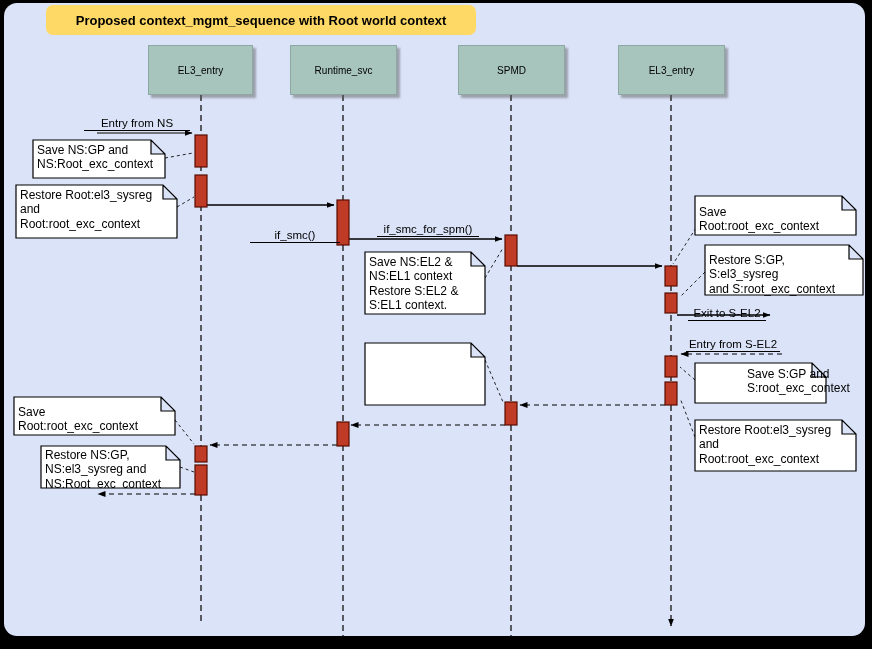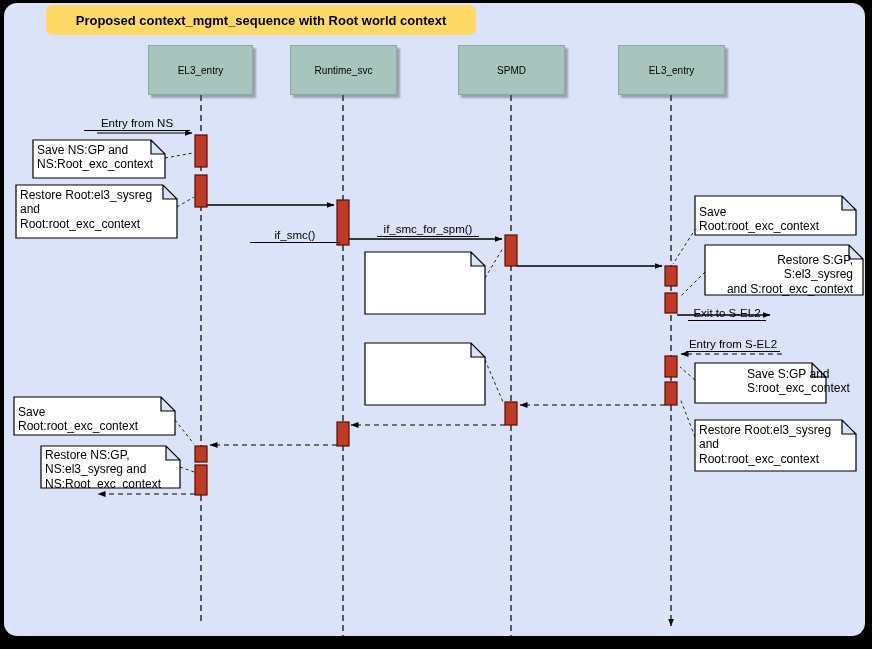--- a/index.html
+++ b/index.html
@@ -115,22 +115,26 @@
   <div class="mlabel" style="left:246px;top:186px;width:86px;margin-top:40px;">if_smc()</div>
   <div class="mlabel" style="left:373px;top:220px;width:98px;">if_smc_for_spm()</div>
   <div class="mlabel" style="left:684px;top:304px;width:74px;">Exit to S-EL2</div>
   <div class="mlabel" style="left:682px;top:335px;width:90px;">Entry from S-EL2</div>
 
   <div class="ntext" style="left:30px;top:138px;width:126px;height:38px;">Save NS:GP and
 NS:Root_exc_context</div>
   <div class="ntext" style="left:13px;top:183px;width:150px;height:53px;">Restore Root:el3_sysreg
 and
 Root:root_exc_context</div>
+  <div class="ntext" style="left:362px;top:250px;width:112px;height:62px;">Save NS:EL2 &amp;
+NS:EL1 context
+Restore S:EL2 &amp;
+S:EL1 context.</div>
   <div class="ntext" style="left:692px;top:200px;width:152px;height:30px;">Save Root:root_exc_context</div>
-  <div class="ntext" style="left:702px;top:248px;width:150px;height:48px;text-align:right;">Restore S:GP, S:el3_sysreg
+  <div class="ntext" style="left:702px;top:248px;width:150px;height:48px;">Restore S:GP, S:el3_sysreg
 and S:root_exc_context</div>
   <div class="ntext" style="left:692px;top:362px;width:122px;height:40px;margin-left:48px;">Save S:GP and
 S:root_exc_context</div>
   <div class="ntext" style="left:692px;top:418px;width:150px;height:52px;">Restore Root:el3_sysreg
 and
 Root:root_exc_context</div>
   <div class="ntext" style="left:11px;top:400px;width:152px;height:30px;">Save Root:root_exc_context</div>
   <div class="ntext" style="left:38px;top:443px;width:132px;height:44px;">Restore NS:GP,
 NS:el3_sysreg and
 NS:Root_exc_context</div>

